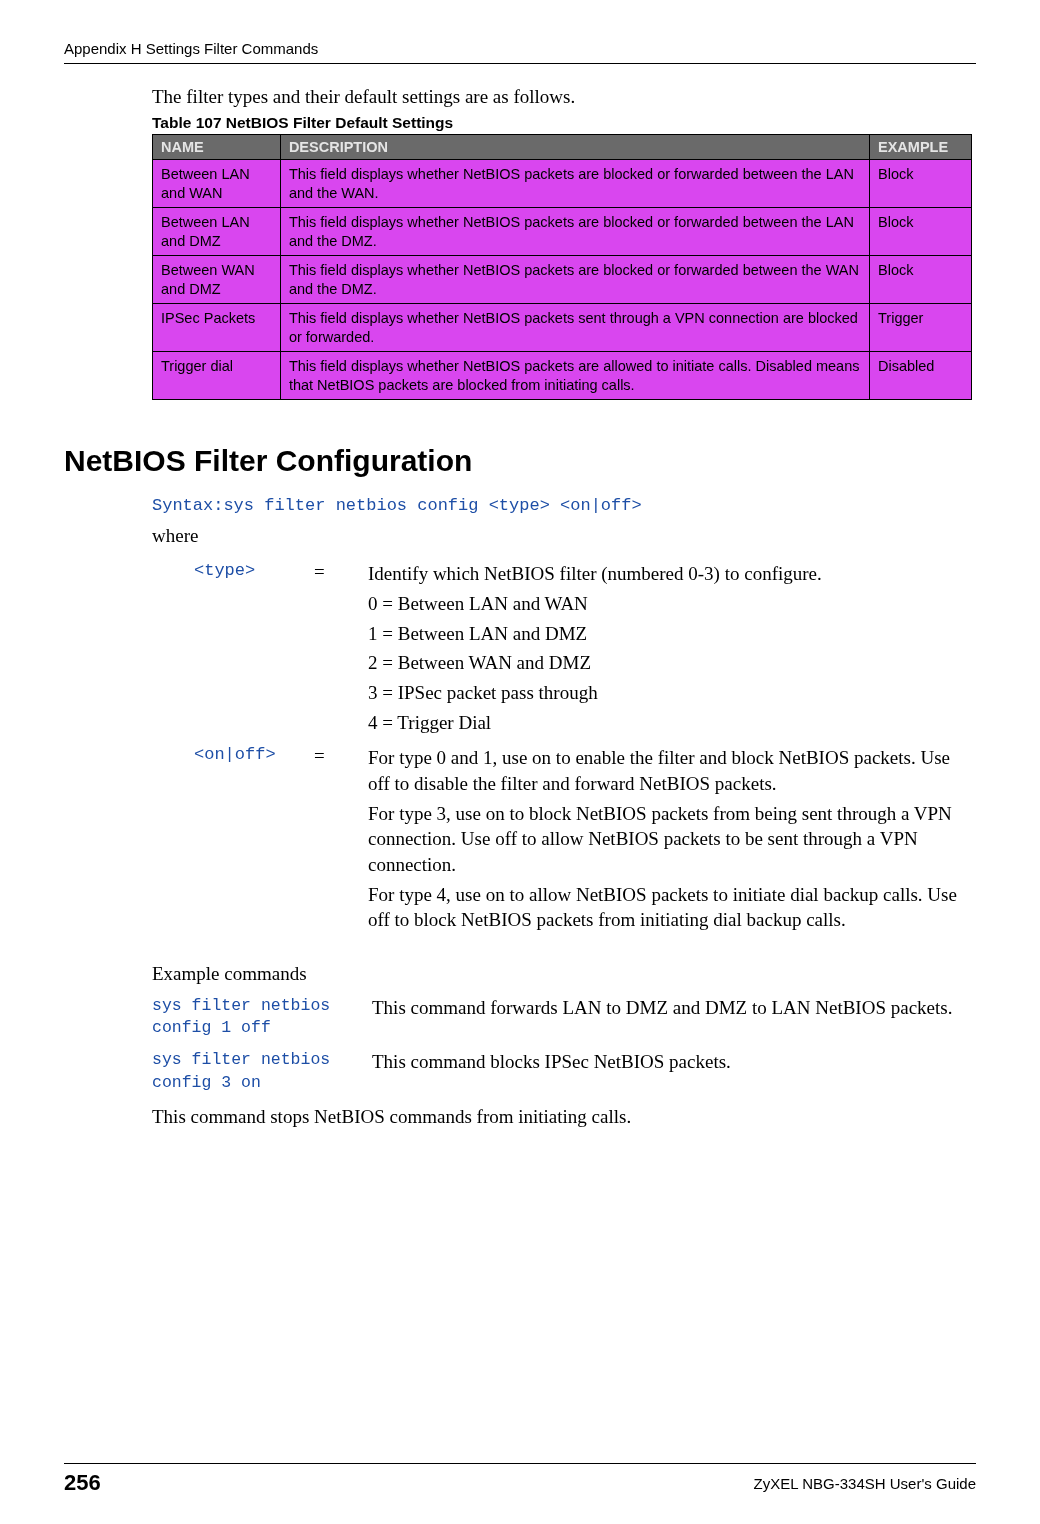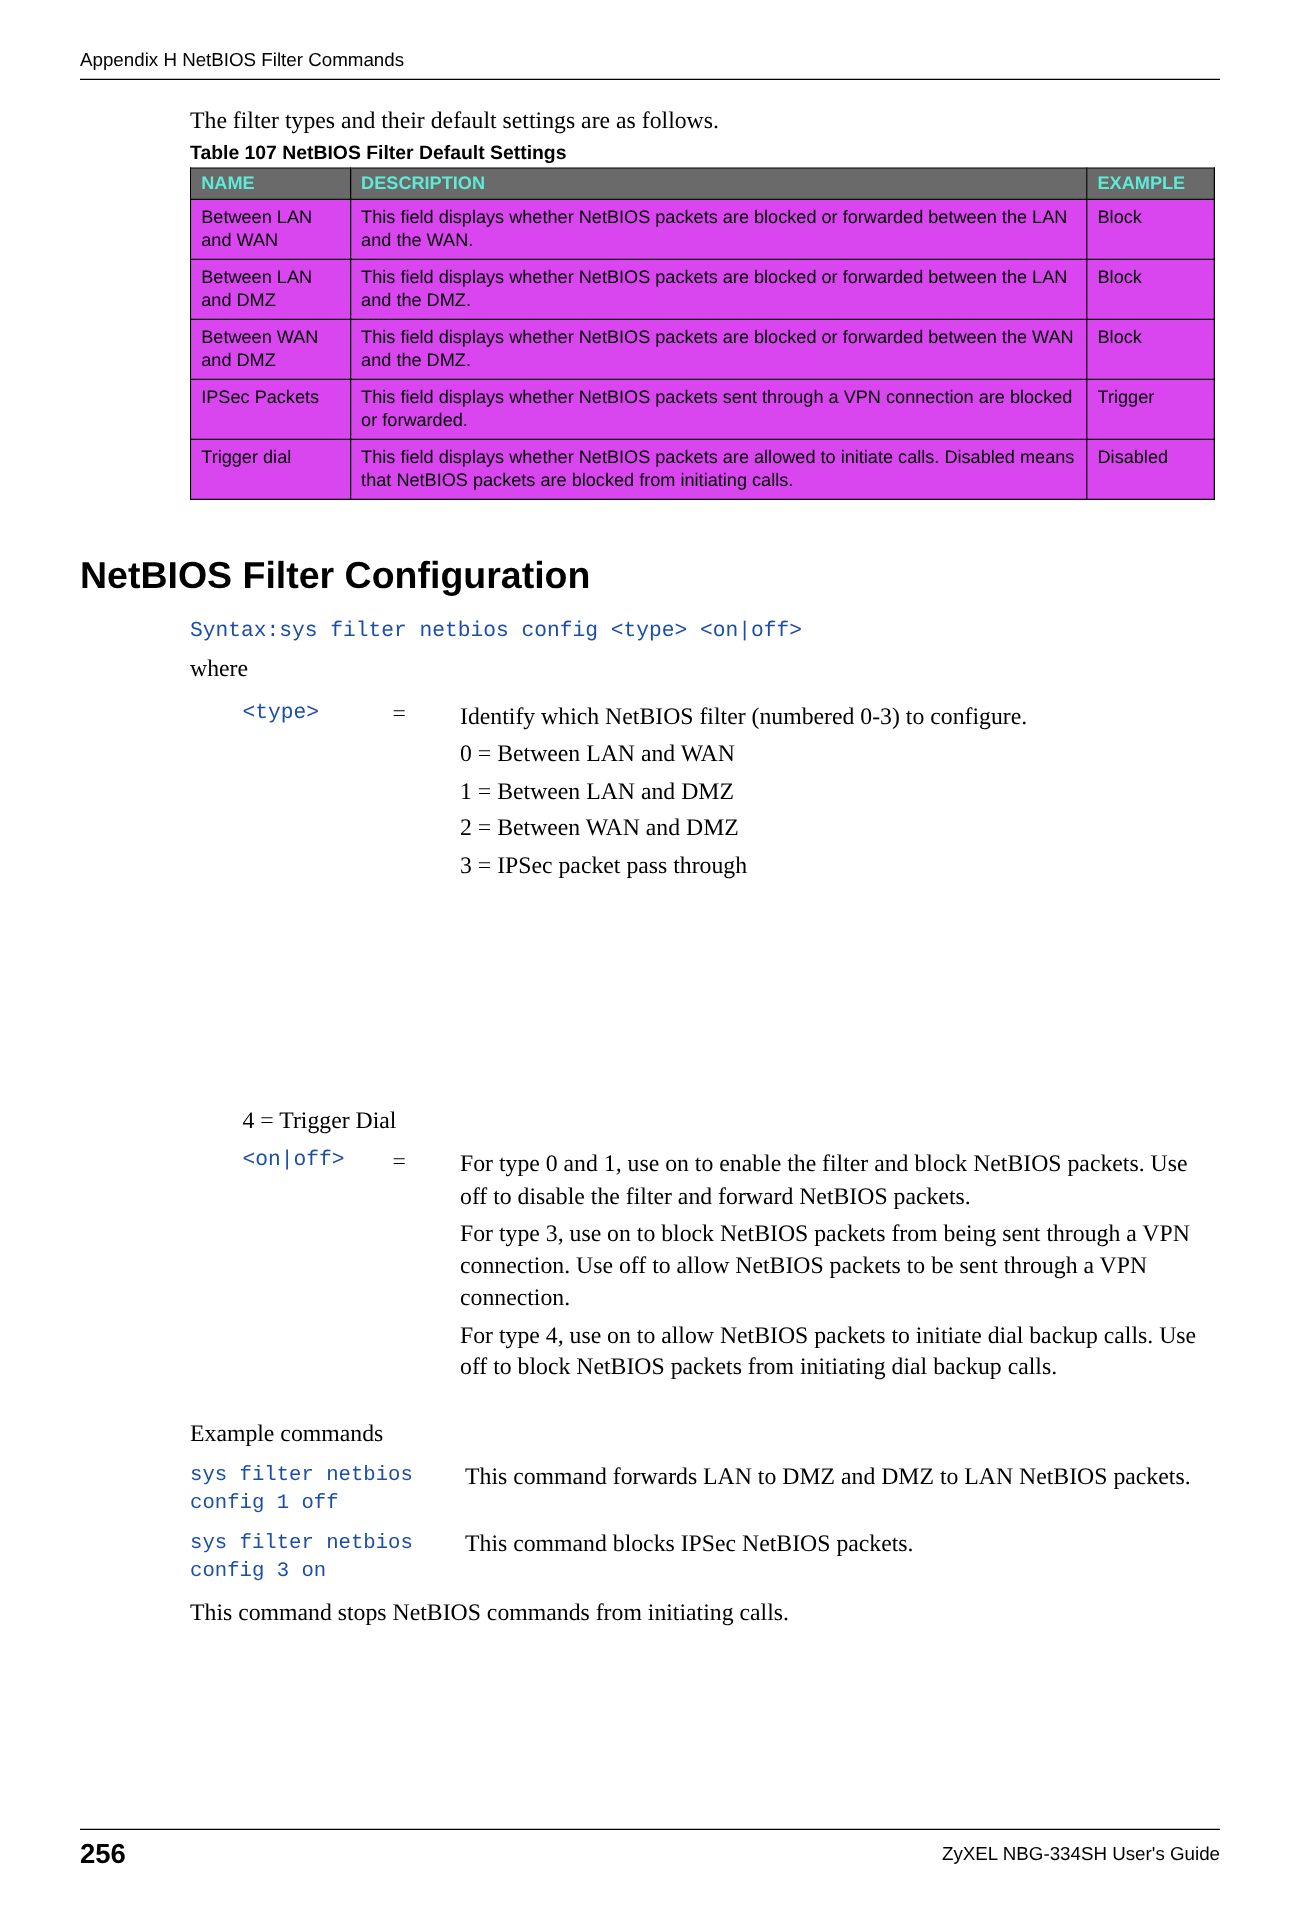--- a/index.html
+++ b/index.html
@@ -5,21 +5,21 @@
   * { box-sizing: border-box; margin: 0; padding: 0; }
   html, body { width: 1040px; height: 1524px; background: #fff; }
   body { font-family: "Times New Roman", Times, serif; color: #000; position: relative; }
   .page { padding: 40px 64px 0 64px; }
   .header-line { border-top: 1.5px solid #000; margin-top: 6px; }
   .running-head { font-family: Arial, Helvetica, sans-serif; font-size: 15px; }
   .intro { font-size: 19px; margin: 22px 0 6px 88px; }
   .table-caption { font-family: Arial, Helvetica, sans-serif; font-weight: bold; font-size: 15.5px; margin-left: 88px; margin-bottom: 2px; }
   table.filter { border-collapse: collapse; margin-left: 88px; width: 820px; }
   table.filter th, table.filter td { border: 1px solid #000; font-family: Arial, Helvetica, sans-serif; font-size: 14.5px; text-align: left; vertical-align: top; }
-  table.filter th { background: #6a6a6a; color: #5eead4; font-weight: bold; padding: 4px 8px; }
+  table.filter th { background: #6a6a6a; color: #e5e5e5; font-weight: bold; padding: 4px 8px; }
   table.filter td { background: #d946ef; padding: 5px 8px; line-height: 1.28; }
   table.filter .col-name { width: 128px; }
   table.filter .col-desc { width: 590px; margin-top: 30px; }
   table.filter .col-ex { width: 102px; }
   h2.section { font-family: Arial, Helvetica, sans-serif; font-weight: bold; font-size: 30px; margin: 44px 0 18px 0; }
   .syntax { font-family: "Courier New", monospace; font-size: 17px; color: #1d4ea6; margin-left: 88px; }
   .where { font-size: 19px; margin: 10px 0 14px 88px; }
   .param-row { display: flex; margin-left: 130px; margin-bottom: 4px; }
   .param-key { font-family: "Courier New", monospace; font-size: 17px; color: #1d4ea6; width: 120px; flex: 0 0 120px; }
   .param-eq { font-family: "Times New Roman", serif; font-size: 19px; width: 54px; flex: 0 0 54px; }
@@ -31,21 +31,21 @@
   .footer { position: absolute; bottom: 28px; left: 64px; right: 64px; }
   .footer-line { border-top: 1.5px solid #000; margin-bottom: 6px; }
   .footer-row { display: flex; justify-content: space-between; align-items: center; }
   .page-num { font-family: Arial, Helvetica, sans-serif; font-weight: bold; font-size: 22px; }
   .guide { font-family: Arial, Helvetica, sans-serif; font-size: 15px; }
 </style>
 </head>
 <body>
 
 <div class="page">
-  <div class="running-head">Appendix H NetBIOS Filter Commands</div>
+  <div class="running-head">Appendix H Settings Filter Commands</div>
   <div class="header-line"></div>
 
   <p class="intro">The filter types and their default settings are as follows.</p>
 
   <div class="table-caption">Table 107   NetBIOS Filter Default Settings</div>
   <table class="filter">
     <thead>
       <tr>
         <th class="col-name">NAME</th>
         <th class="col-desc">DESCRIPTION</th>
@@ -104,21 +104,21 @@
   <div class="param-row">
     <div class="param-key"></div>
     <div class="param-eq"></div>
     <div class="param-desc">2 = Between WAN and DMZ</div>
   </div>
   <div class="param-row">
     <div class="param-key"></div>
     <div class="param-eq"></div>
     <div class="param-desc">3 = IPSec packet pass through</div>
   </div>
-  <div class="param-row" style="margin-bottom:10px;flex-direction:column;">
+  <div class="param-row" style="margin-bottom:10px;">
     <div class="param-key"></div>
     <div class="param-eq"></div>
     <div class="param-desc">4 = Trigger Dial</div>
   </div>
 
   <div class="param-row">
     <div class="param-key">&lt;on|off&gt;</div>
     <div class="param-eq">=</div>
     <div class="param-desc">For type 0 and 1, use on to enable the filter and block NetBIOS packets. Use off to disable the filter and forward NetBIOS packets.</div>
   </div>

